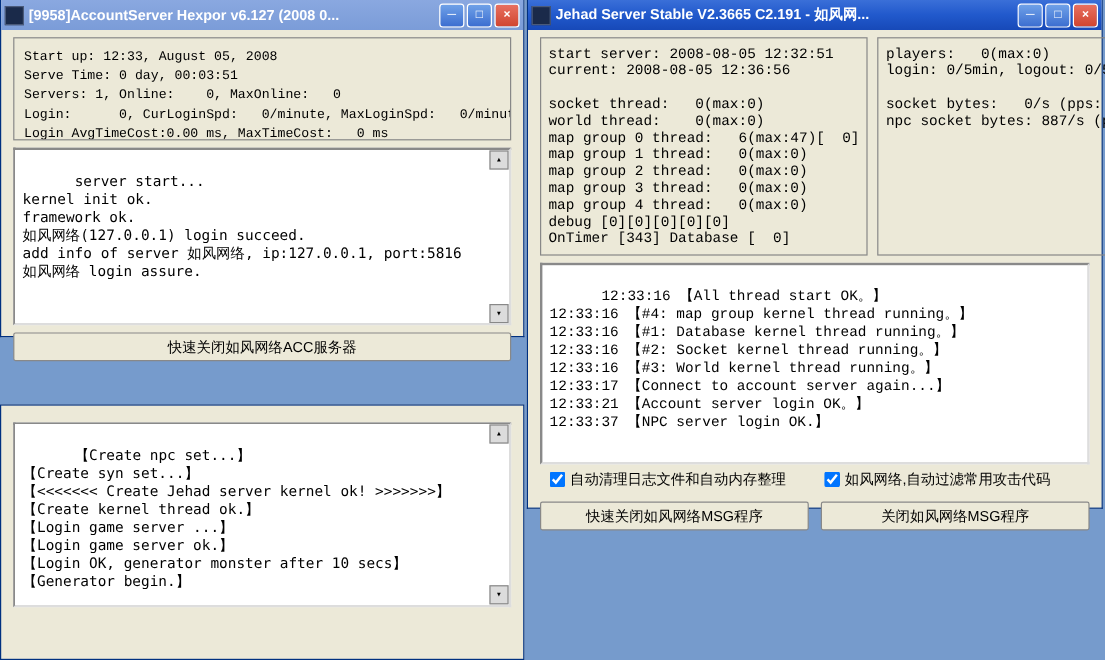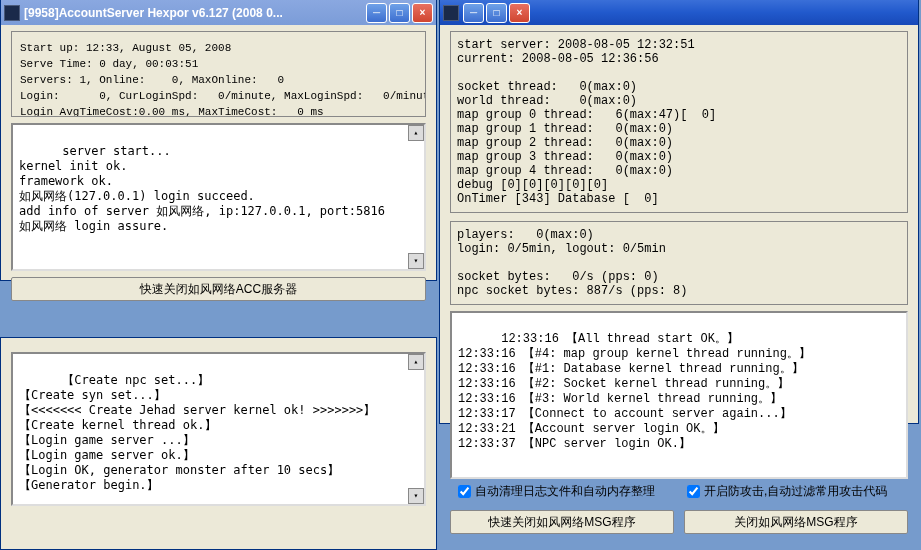--- a/index.html
+++ b/index.html
@@ -15,21 +15,21 @@
 .content { padding: 6px 10px; }
 .status-box { background: #ece9d8; border: 1px solid #888; padding: 8px; font-family: "Courier New", monospace; font-size: 11px; line-height: 16px; white-space: pre; overflow: hidden; }
 .log-box { background: #fff; border: 2px inset #ddd; padding: 4px 6px; font-family: "SimSun", monospace; font-size: 12px; line-height: 15px; white-space: pre; overflow: auto; position: relative; }
 .log-box .scroll-up, .log-box .scroll-down { position: absolute; right: 0; width: 16px; height: 16px; background: #dcdcdc; border: 1px solid #888; font-size: 8px; text-align: center; line-height: 14px; }
 .log-box .scroll-up { top: 0; } .log-box .scroll-down { bottom: 0; }
 .button-row { display: flex; gap: 10px; margin-top: 6px; }
 .button { flex: 1; height: 24px; background: #ece9d8; border: 1px solid #888; border-radius: 2px; display: flex; align-items: center; justify-content: center; font-size: 12px; cursor: pointer; }
 .chk-row { display: flex; gap: 32px; padding: 4px 8px; font-size: 12px; }
 .chk { display: flex; align-items: center; gap: 4px; }
 .chk input { width: 13px; height: 13px; }
-.two-col { display: flex; gap: 8px; flex-direction: column; }
+.two-col { display: flex; gap: 8px; }
 .two-col > div { border: 1px solid #888; padding: 6px; font-family: "Courier New", monospace; font-size: 12px; line-height: 14px; white-space: pre; }
 .two-col .left { flex: 1.5; } .two-col .right { flex: 1; }
 #win1 { left: 0; top: 0; width: 437px; height: 281px; }
 #win2 { left: 439px; top: 0; width: 480px; height: 424px; }
 #win3 { left: 0; top: 337px; width: 437px; height: 213px; }
 </style>
 </head>
 <body>
 
 <div class="window" id="win1">
@@ -61,20 +61,21 @@
     </div>
     <div class="button-row">
       <div class="button">快速关闭如风网络ACC服务器</div>
     </div>
   </div>
 </div>
 
 <div class="window" id="win2">
   <div class="titlebar">
     <div class="icon"></div>
+    <div class="title">Jehad Server Stable V2.3665 C2.191 - 如风网...</div>
     <div class="btns">
       <div class="btn">─</div>
       <div class="btn">□</div>
       <div class="btn close">×</div>
     </div>
   </div>
   <div class="content">
     <div class="two-col">
       <div class="left">start server: 2008-08-05 12:32:51
 current: 2008-08-05 12:36:56
@@ -105,21 +106,21 @@
 12:33:21 【Account server login OK。】
 12:33:37 【NPC server login OK.】</span>
     </div>
     <div class="chk-row">
       <label class="chk">
           <input type="checkbox" checked="" style="">
           <span>自动清理日志文件和自动内存整理</span>
         </label>
       <label class="chk">
           <input type="checkbox" checked="" style="">
-          <span>开启防攻击,自动过滤常用攻击代码</span>
+          <span>如风网络,自动过滤常用攻击代码</span>
         </label>
     </div>
     <div class="button-row">
       <div class="button">快速关闭如风网络MSG程序</div>
       <div class="button">关闭如风网络MSG程序</div>
     </div>
   </div>
 </div>
 
 <div class="window" id="win3" style="border-top:1px solid #003080">

